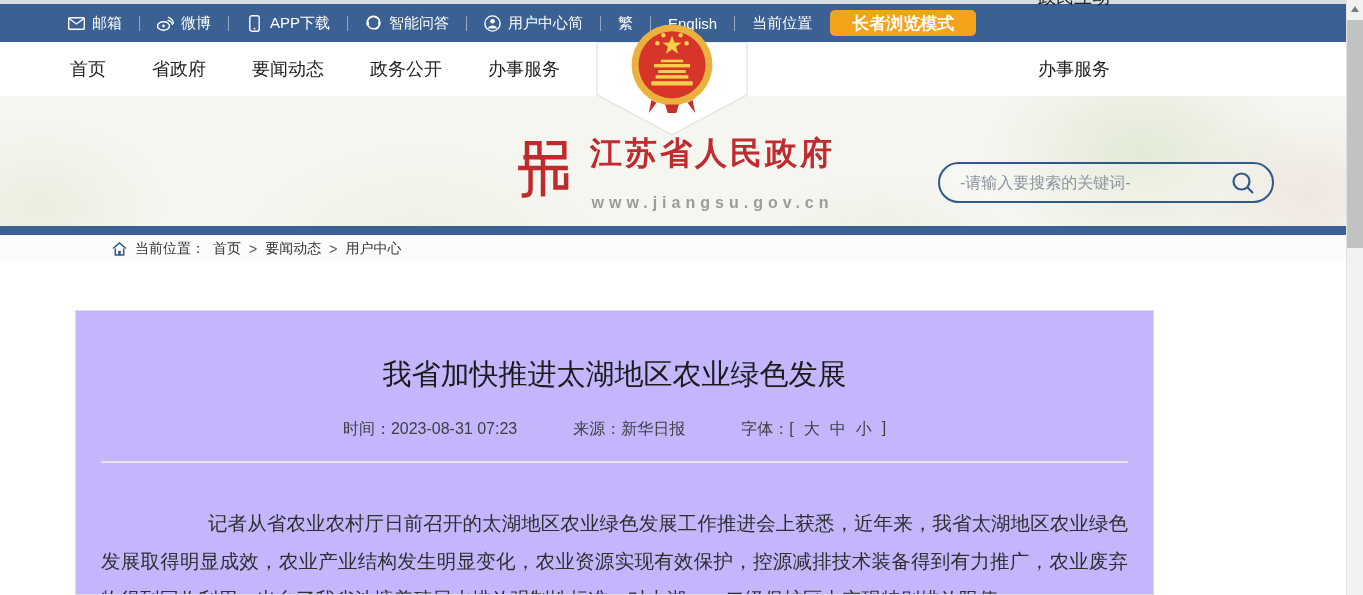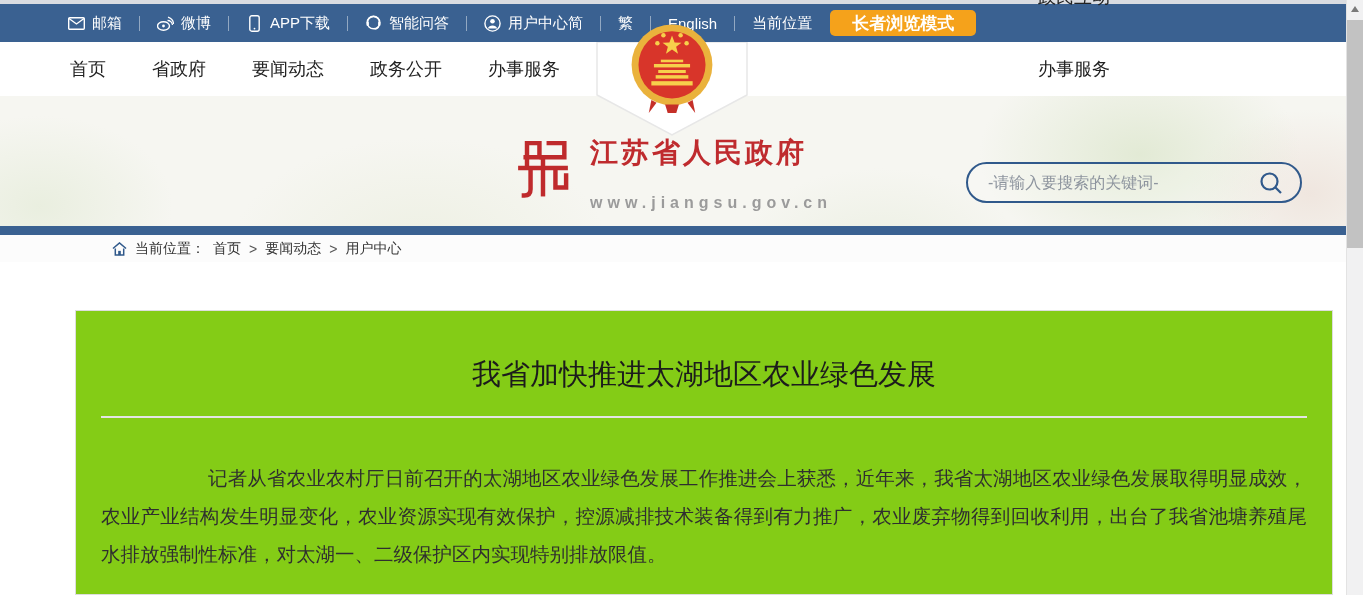--- a/index.html
+++ b/index.html
@@ -37,43 +37,43 @@
   .banner { position:relative; height:130px;
     background:
       radial-gradient(ellipse 230px 150px at 1140px 45%, rgba(210,224,190,.55), transparent 70%),
       radial-gradient(ellipse 170px 120px at 1310px 75%, rgba(233,214,205,.5), transparent 70%),
       radial-gradient(ellipse 190px 130px at 40px 85%, rgba(221,231,206,.5), transparent 70%),
       radial-gradient(ellipse 260px 150px at 420px 115%, rgba(232,236,218,.6), transparent 72%),
       radial-gradient(ellipse 200px 120px at 880px 120%, rgba(226,233,213,.5), transparent 70%),
       #f6f6f1; }
   .brand { position:absolute; left:514px; top:34px; display:flex; gap:18px; cursor:pointer; }
   .seal-logo { margin-top:6px; }
-  .site-name { font-size:28px; font-weight:bold; color:#bf2b2e; line-height:46px; letter-spacing:3px; }
+  .site-name { font-size:32px; font-weight:bold; color:#bf2b2e; line-height:46px; letter-spacing:3px; }
   .site-url { font-size:16px; font-weight:bold; color:#9b9b9b; letter-spacing:5px; margin-top:18px; text-align:center; }
-  .search-box { position:absolute; left:966px; top:66px; width:336px; height:41px;
+  .search-box { position:absolute; left:938px; top:66px; width:336px; height:41px;
     border:2px solid #30598b; border-radius:21px; display:flex; align-items:center;
     padding:0 16px 0 20px; background:rgba(255,255,255,.18); }
   .search-input { flex:1; border:none; outline:none; background:transparent; font-size:16px;
     color:#444; font-family:inherit; }
   .search-input::placeholder { color:#8d949e; }
   .search-btn { background:none; border:none; cursor:pointer; display:flex; padding:0; }
 
   
   .blue-strip { height:9px; background:#3a6191; }
 
   
   .breadcrumb { height:27px; background:#fcfcfc; display:flex; align-items:center;
     padding-left:112px; font-size:14px; color:#333; gap:8px; }
   .crumb-link { color:#333; text-decoration:none; cursor:pointer; }
   .crumb-sep { color:#555; }
   .crumb-label { color:#333; }
 
   
   .main { height:333px; background:#fff; }
-  .article-card { margin:48px 0 0 75px; width:1258px; height:285px; background:#84cc16;
+  .article-card { margin:48px 0 0 75px; width:1079px; height:285px; background:#c4b5fd;
     border:1px solid #ddd; overflow:hidden; }
   .article-title { margin-top:44px; text-align:center; font-size:29px; font-weight:500; color:#1c1c1c; }
   .article-meta { margin-top:24px; display:flex; justify-content:center; gap:56px;
     font-size:16px; color:#404040; }
   .font-sizer { display:inline-flex; gap:10px; }
   .font-size-opt { cursor:pointer; }
   .meta-divider { margin:21px 25px 0; border-bottom:2px solid #e4e4e4; }
   .article-body { margin:41px 25px 0; font-size:19.5px; line-height:38px; color:#2f2f2f;
     text-align:justify; text-indent:107px; }
 
@@ -239,20 +239,31 @@
     <a class="crumb-link">首页</a>
     <span class="crumb-sep">&gt;</span>
     <a class="crumb-link">要闻动态</a>
     <span class="crumb-sep">&gt;</span>
     <span class="crumb-label">用户中心</span>
   </div>
 
   <div class="main">
     <div class="article-card">
       <h1 class="article-title">我省加快推进太湖地区农业绿色发展</h1>
+      <div class="article-meta">
+        <span>时间：2023-08-31 07:23</span>
+        <span>来源：新华日报</span>
+        <span class="font-sizer">
+          <span>字体：[</span>
+          <span class="font-size-opt">大</span>
+          <span class="font-size-opt">中</span>
+          <span class="font-size-opt">小</span>
+          <span>]</span>
+        </span>
+      </div>
       <div class="meta-divider"></div>
       <p class="article-body">记者从省农业农村厅日前召开的太湖地区农业绿色发展工作推进会上获悉，近年来，我省太湖地区农业绿色发展取得明显成效，农业产业结构发生明显变化，农业资源实现有效保护，控源减排技术装备得到有力推广，农业废弃物得到回收利用，出台了我省池塘养殖尾水排放强制性标准，对太湖一、二级保护区内实现特别排放限值。</p>
     </div>
   </div>
 
   <div class="scrollbar">
     <div class="sb-arrow-up"></div>
     <div class="sb-thumb"></div>
   </div>
 

